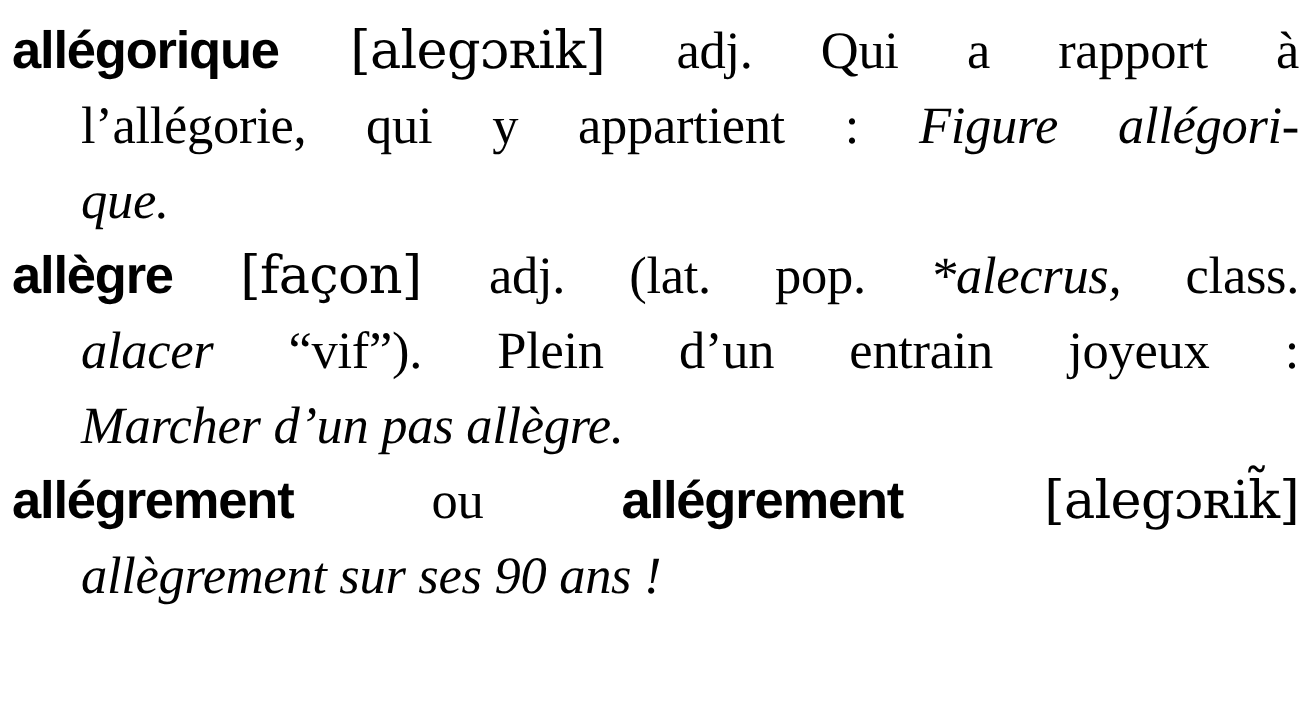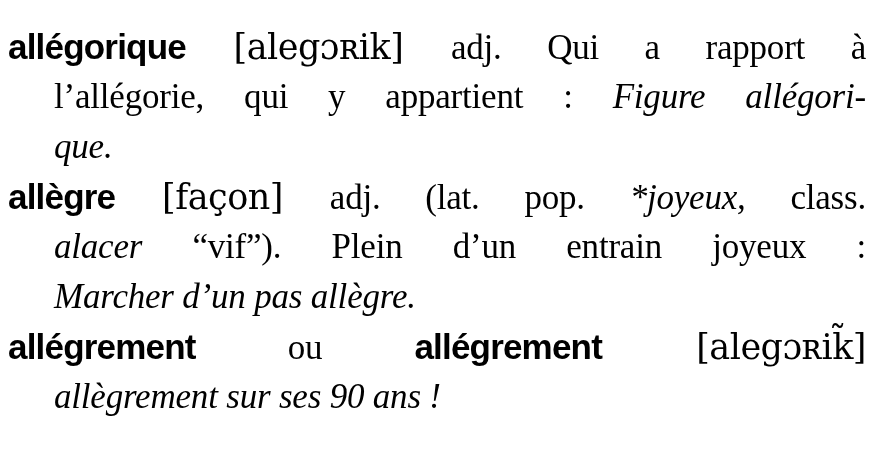--- a/index.html
+++ b/index.html
@@ -7,21 +7,21 @@
     padding: 0;
     background: #ffffff;
   }
   .page {
     position: relative;
     width: 876px;
     height: 467px;
     box-sizing: border-box;
     background: #ffffff;
     color: #000000;
-    padding: 22px 10px 0 8px;
+    padding: 9px 10px 0 8px;
     overflow: hidden;
     font-family: "Liberation Serif", serif;
     font-size: 35px;
     line-height: 50px;
     letter-spacing: -0.2px;
   }
   .entry { margin: 0; }
   .line {
     height: 50px;
     text-align: justify;
@@ -48,21 +48,21 @@
 
 <div class="page">
 
   <div class="entry">
     <div class="line"><span class="hw">allégorique</span><span class="ipa"> [alegɔʀik] </span><span>adj. Qui a rapport à</span></div>
     <div class="line indent"><span>l’allégorie, qui y appartient : </span><span class="it">Figure allégori-</span></div>
     <div class="line indent left"><span class="it">que.</span></div>
   </div>
 
   <div class="entry">
-    <div class="line"><span class="hw">allègre</span><span class="ipa"> [façon] </span><span>adj. (lat. pop. </span><span class="it">*joyeux,</span><span> class.</span></div>
+    <div class="line"><span class="hw">allègre</span><span class="ipa"> [façon] </span><span>adj. (lat. pop. </span><span class="it">*alecrus,</span><span> class.</span></div>
     <div class="line indent"><span class="it">alacer</span><span> “vif”). Plein d’un entrain joyeux :</span></div>
     <div class="line indent left"><span class="it">Marcher d’un pas allègre.</span></div>
   </div>
 
   <div class="entry">
     <div class="line"><span class="hw">allégrement</span><span> ou </span><span class="hw">allégrement</span><span class="ipa"> [alegɔʀik̃]</span></div>
     <div class="line indent left"><span class="it">allègrement sur ses 90 ans !</span></div>
   </div>
 
 </div>

